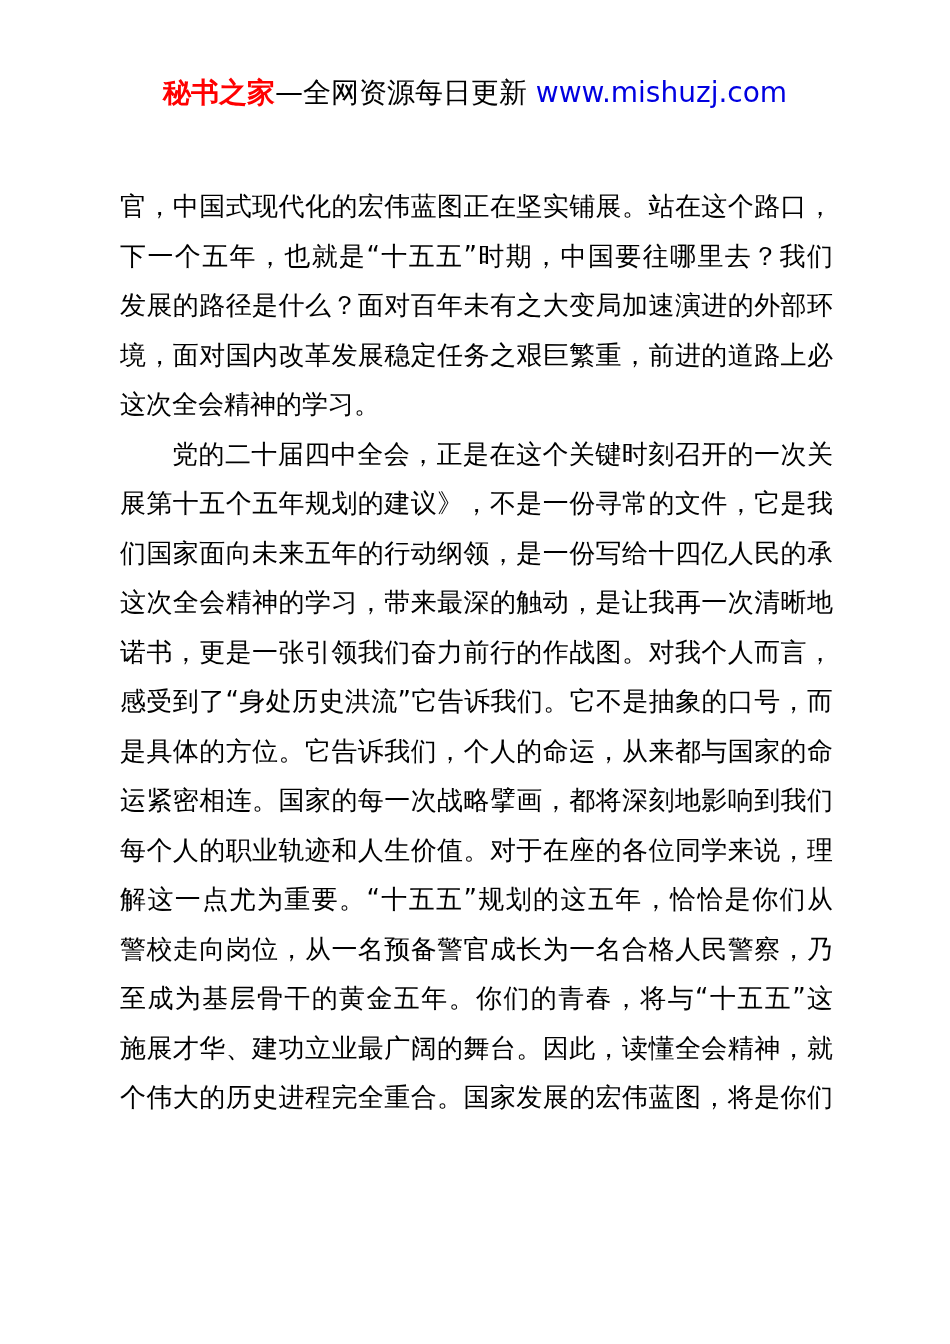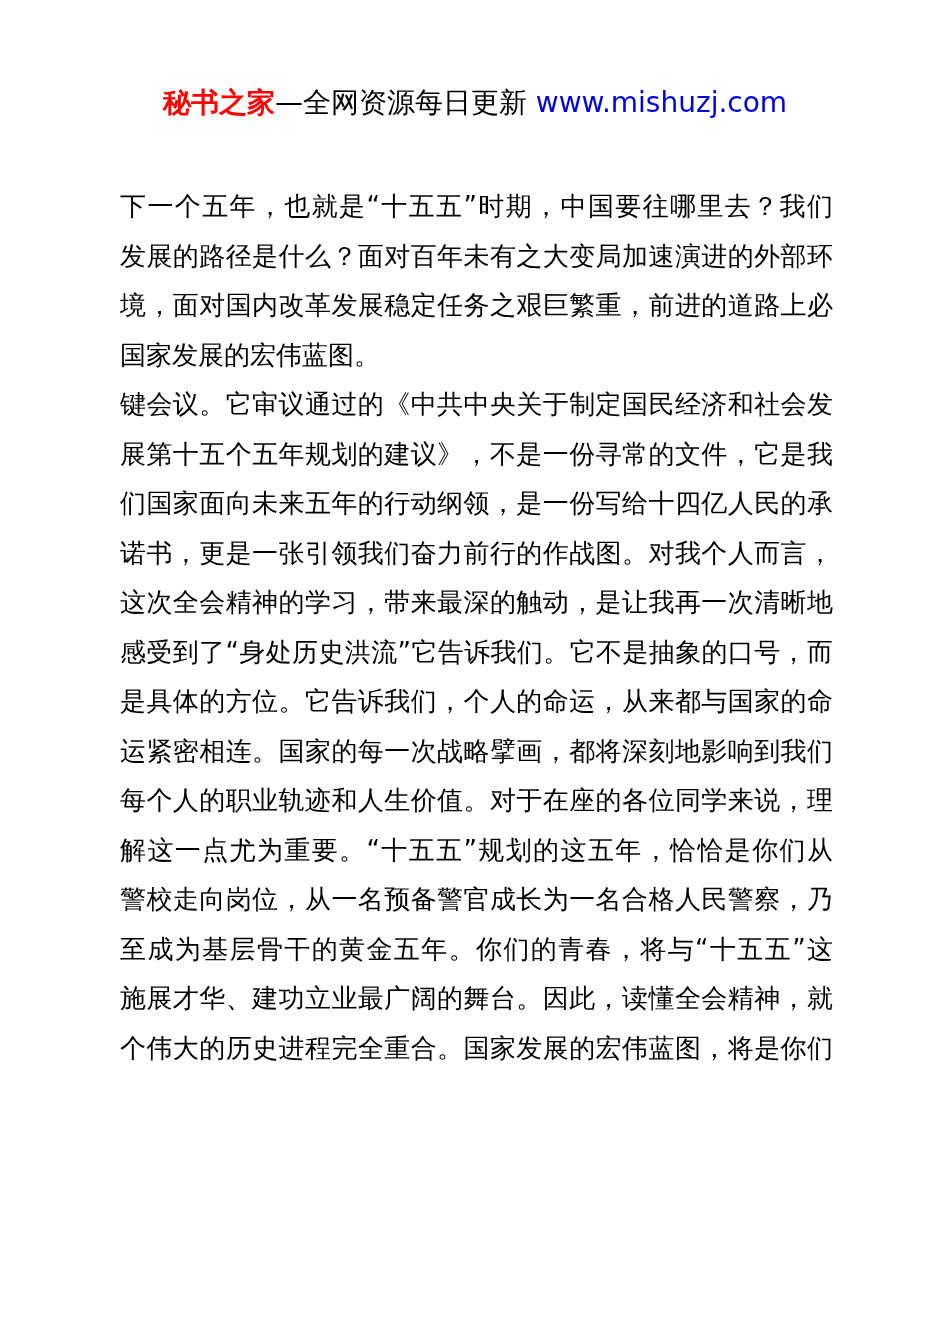--- a/index.html
+++ b/index.html
@@ -10,21 +10,21 @@
   .page {
     position: relative;
     width: 950px;
     height: 1344px;
     background: #ffffff;
     overflow: hidden;
     font-family: "DejaVu Sans", "Liberation Sans", sans-serif;
   }
   .site-header {
     position: absolute;
-    top: 83px;
+    top: 73px;
     left: 0;
     width: 100%;
     text-align: center;
     font-size: 28px;
     line-height: 40px;
     white-space: nowrap;
     color: #000000;
   }
   .site-name {
     color: #ff0000;
@@ -68,32 +68,33 @@
 
 <div class="page">
 
   <div class="site-header">
     <span class="site-name">秘书之家</span><span class="tagline">—全网资源每日更新 </span><span class="site-url">www.mishuzj.com</span>
   </div>
 
   <div class="doc">
 
     <div>
+      <div class="line">官，中国式现代化的宏伟蓝图正在坚实铺展。站在这个路口，</div>
       <div class="line">下一个五年，也就是“十五五”时期，中国要往哪里去？我们</div>
       <div class="line">发展的路径是什么？面对百年未有之大变局加速演进的外部环</div>
       <div class="line">境，面对国内改革发展稳定任务之艰巨繁重，前进的道路上必</div>
-      <div class="line flush-left">国家发展的宏伟蓝图。</div>
+      <div class="line flush-left">这次全会精神的学习。</div>
     </div>
 
     <div>
-      <div class="line">键会议。它审议通过的《中共中央关于制定国民经济和社会发</div>
+      <div class="line indent-first">党的二十届四中全会，正是在这个关键时刻召开的一次关</div>
       <div class="line"><span>展</span><span class="bold-seg">第十</span><span>五个五年规划的建议》，不是一份寻常的文件，它是我</span></div>
       <div class="line">们国家面向未来五年的行动纲领，是一份写给十四亿人民的承</div>
+      <div class="line">这次全会精神的学习，带来最深的触动，是让我再一次清晰地</div>
       <div class="line">诺书，更是一张引领我们奋力前行的作战图。对我个人而言，</div>
-      <div class="line">这次全会精神的学习，带来最深的触动，是让我再一次清晰地</div>
       <div class="line">感受到了“身处历史洪流”它告诉我们。它不是抽象的口号，而</div>
       <div class="line">是具体的方位。它告诉我们，个人的命运，从来都与国家的命</div>
       <div class="line">运紧密相连。国家的每一次战略擘画，都将深刻地影响到我们</div>
       <div class="line">每个人的职业轨迹和人生价值。对于在座的各位同学来说，理</div>
       <div class="line">解这一点尤为重要。“十五五”规划的这五年，恰恰是你们从</div>
       <div class="line">警校走向岗位，从一名预备警官成长为一名合格人民警察，乃</div>
       <div class="line">至成为基层骨干的黄金五年。你们的青春，将与“十五五”这</div>
       <div class="line">施展才华、建功立业最广阔的舞台。因此，读懂全会精神，就</div>
       <div class="line">个伟大的历史进程完全重合。国家发展的宏伟蓝图，将是你们</div>
     </div>

